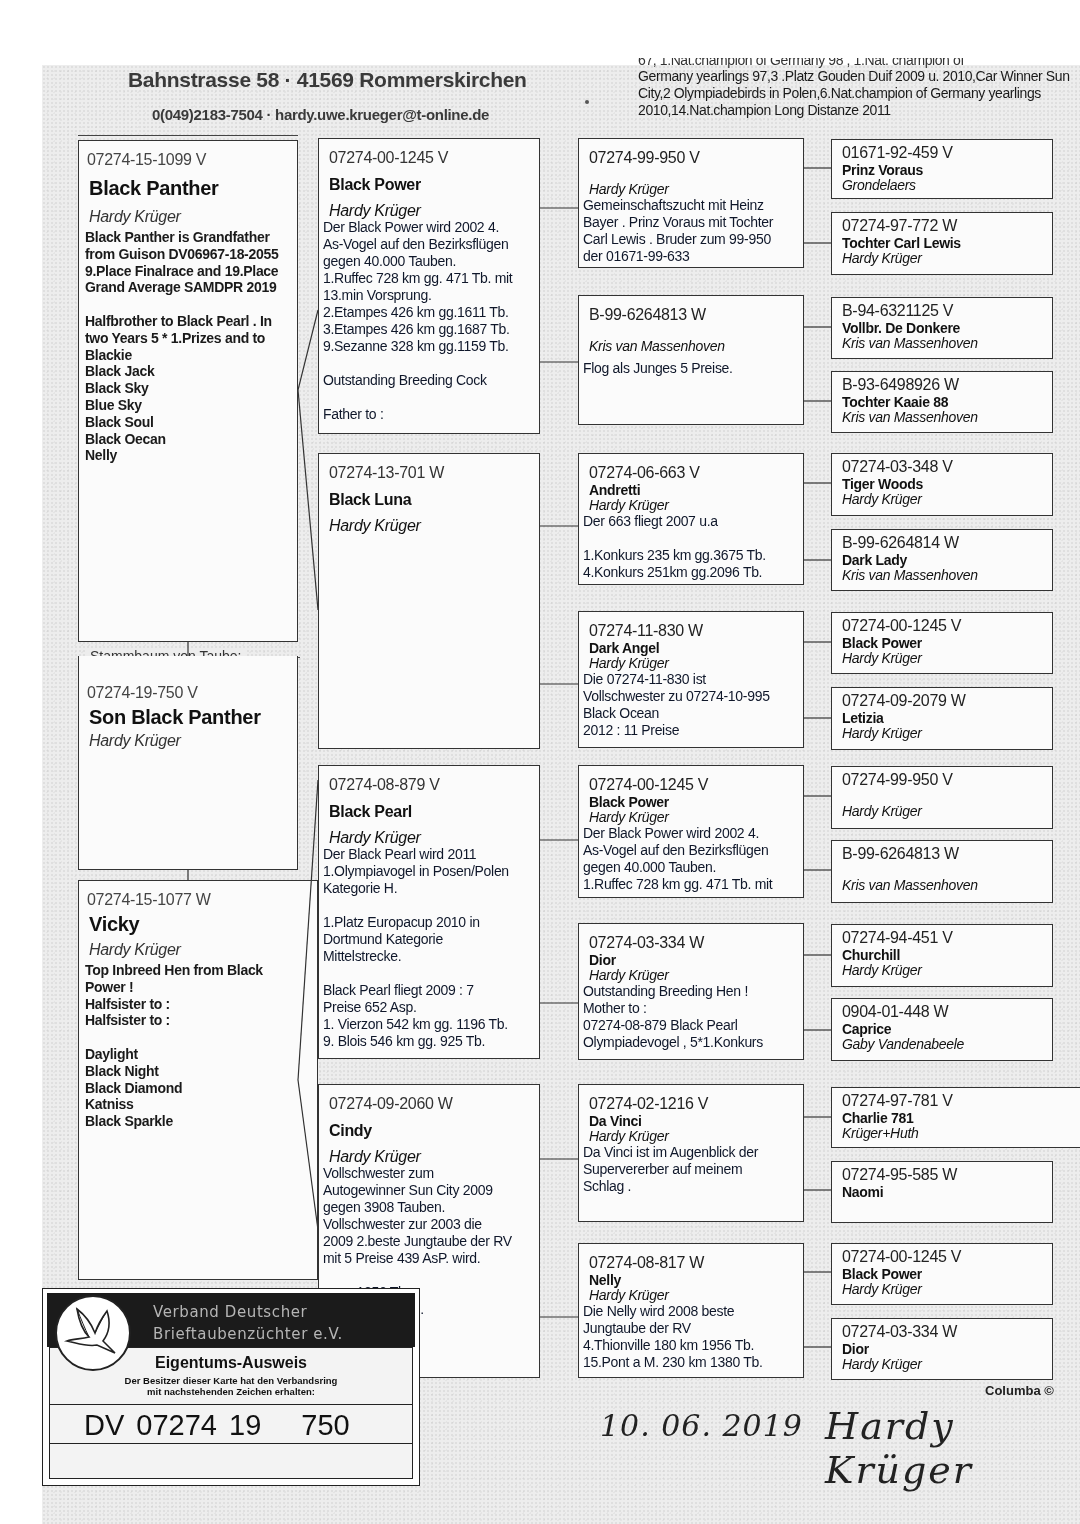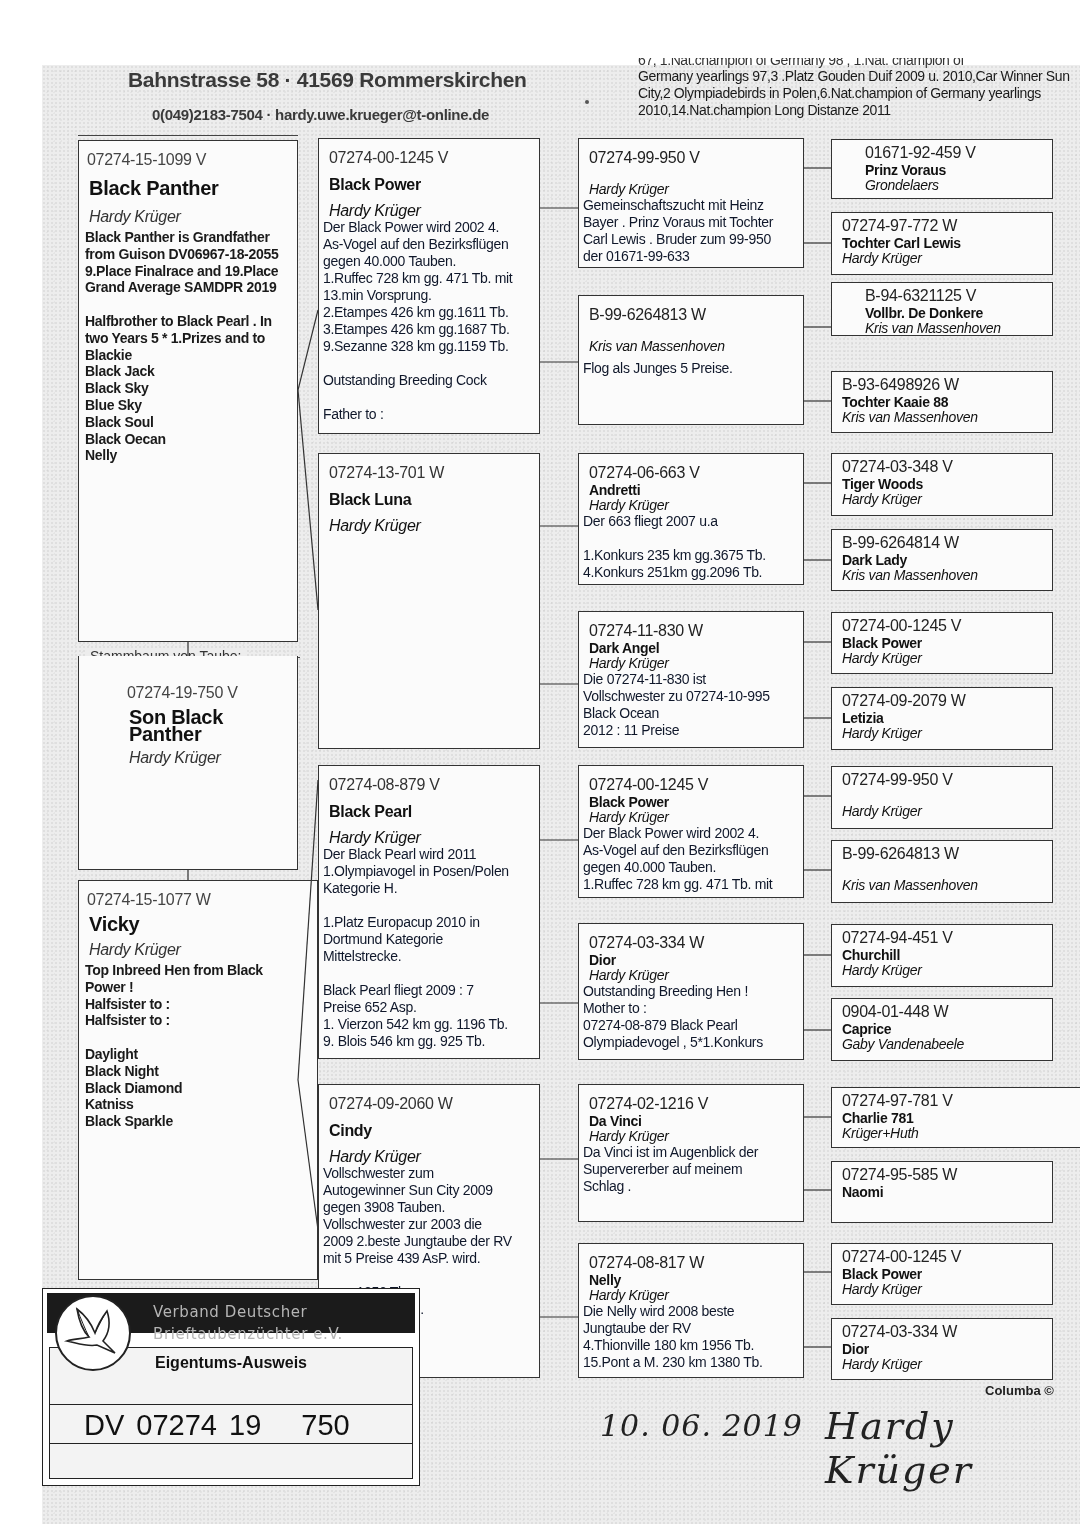--- a/index.html
+++ b/index.html
@@ -46,21 +46,21 @@
     .c4 .ring { margin: 4px 0 0 10px; font-size: 16px; }
     .c4 .name { margin: 2px 0 0 10px; font-size: 14px; line-height: 15px; }
     .c4 .owner { margin: 0 0 0 10px; font-size: 14px; line-height: 15px; }
 
     .legend { position: absolute; left: 78px; top: 647px; width: 222px; height: 18px; font-size: 14px; color: #333; background: transparent; }
     .legend span { position: absolute; left: 8px; top: 1px; background: #ededed; padding: 0 4px; }
     .legend:before { content: ""; position: absolute; left: 0; right: 0; top: 10px; border-top: 1px solid #444; }
 
     
     .card { position: absolute; left: 42px; top: 1288px; width: 378px; height: 198px; background: #fff; border: 1px solid #222; }
-    .card-top { position: absolute; left: 4px; top: 4px; right: 4px; height: 40px; background: #1b1b1b; }
+    .card-top { position: absolute; left: 4px; top: 4px; right: 4px; height: 54px; background: #1b1b1b; }
     .card-org1, .card-org2 { position: absolute; left: 106px; color: #b5b5b5; font-size: 15px; letter-spacing: 0.6px; font-family: "DejaVu Sans", sans-serif; }
     .card-org1 { top: 10px; } .card-org2 { top: 32px; }
     .card-logo { position: absolute; left: 12px; top: 6px; width: 76px; height: 76px; border-radius: 50%; background: #fff; border: 2px solid #222; }
     .card-body { position: absolute; left: 6px; top: 58px; right: 6px; bottom: 6px; border: 1px solid #222; background: #f3f3f3; }
     .card-title { position: absolute; left: 0; right: 0; top: 6px; text-align: center; font-weight: bold; font-size: 16px; }
     .card-sub { position: absolute; left: 0; right: 0; top: 27px; text-align: center; font-size: 9.5px; line-height: 11px; font-weight: bold; white-space: pre-line; }
     .card-ring { position: absolute; left: 0; right: 0; top: 56px; height: 40px; border-top: 1px solid #222; border-bottom: 1px solid #222; font-size: 29px; padding-left: 34px; line-height: 40px; word-spacing: 4px; }
     .card-ring .gap { display: inline-block; width: 40px; }
     .card-pattern { position: absolute; left: 0; right: 0; top: 101px; height: 20px; background: #1b1b1b; color: #aaa; font-size: 15px; line-height: 20px; letter-spacing: 1px; overflow: hidden; white-space: nowrap; text-align: center; }
 
@@ -98,21 +98,21 @@
 Black Sky
 Blue Sky
 Black Soul
 Black Oecan
 Nelly</span>
 </div>
 
 <div class="legend">
     <span>Stammbaum von Taube:</span>
   </div>
-<div class="box c1" style="left:78px;top:656px;width:220px;height:214px;border-top:none;padding-left:40px;">
+<div class="box c1" style="left:78px;top:656px;width:220px;height:214px;border-top:none;">
   <span class="ring" style="margin-top:28px;">07274-19-750 V</span>
   <span class="name" style="margin-top:8px;">Son  Black Panther</span>
   <span class="owner" style="margin-top:6px;">Hardy Krüger</span>
 </div>
 
 <div class="box c1" style="left:78px;top:880px;width:240px;height:400px;">
   <span class="ring">07274-15-1077 W</span>
   <span class="name" style="margin-top:8px;">Vicky</span>
   <span class="owner" style="margin-top:8px;">Hardy Krüger</span>
   <span class="note">Top Inbreed Hen from Black
@@ -249,31 +249,31 @@
       <span class="name">Nelly</span>
       <span class="owner">Hardy Krüger</span>
       <span class="note">Die Nelly wird 2008 beste
 Jungtaube der RV
 4.Thionville 180 km 1956 Tb.
 15.Pont a M. 230 km 1380 Tb.</span>
     </div>
   </div>
 
 <div id="col4">
-    <div class="box c4" style="left: 831px; top: 139px; width: 222px; height: 60px; padding-left: 23px;">
+    <div class="box c4" style="left: 831px; top: 139px; width: 222px; height: 60px;">
       <span class="ring">01671-92-459 V</span>
       <span class="name">Prinz Voraus</span>
       <span class="owner">Grondelaers</span>
     </div>
     <div class="box c4" style="left: 831px; top: 212px; width: 222px; height: 63px;">
       <span class="ring">07274-97-772 W</span>
       <span class="name">Tochter Carl Lewis</span>
       <span class="owner">Hardy Krüger</span>
     </div>
-    <div class="box c4" style="left: 831px; top: 282px; width: 222px; height: 54px; padding-left: 23px;">
+    <div class="box c4" style="left: 831px; top: 297px; width: 222px; height: 62px;">
       <span class="ring">B-94-6321125 V</span>
       <span class="name">Vollbr.  De Donkere</span>
       <span class="owner">Kris van Massenhoven</span>
     </div>
     <div class="box c4" style="left: 831px; top: 371px; width: 222px; height: 62px;">
       <span class="ring">B-93-6498926 W</span>
       <span class="name">Tochter Kaaie 88</span>
       <span class="owner">Kris van Massenhoven</span>
     </div>
     <div class="box c4" style="left: 831px; top: 453px; width: 222px; height: 63px;">
@@ -373,20 +373,22 @@
     </g>
 </svg>
 
 <div class="card">
   <div class="card-top">
     <span class="card-org1">Verband Deutscher</span>
     <span class="card-org2">Brieftaubenzüchter e.V.</span>
   </div>
   <div class="card-body">
     <span class="card-title">Eigentums-Ausweis</span>
+    <span class="card-sub">Der Besitzer dieser Karte hat den Verbandsring
+mit nachstehenden Zeichen erhalten:</span>
     <div class="card-ring">
       <span>DV 07274 19</span><span class="gap"></span><span>750</span>
     </div>
   </div>
   <div class="card-logo">
     <svg width="72" height="72" viewBox="0 0 72 72">
       <path d="M10 44 C20 46 30 50 40 48 L58 56 L46 44 C52 36 54 26 50 14 C44 22 40 30 38 36 C34 26 28 18 20 12 C22 24 26 34 32 40 C24 42 16 42 10 44 Z" fill="#fff" stroke="#222" stroke-width="1.6"></path>
       <path d="M38 36 C42 28 46 20 50 14" stroke="#222" stroke-width="1" fill="none"></path>
       <path d="M32 40 C28 32 24 22 20 12" stroke="#222" stroke-width="1" fill="none"></path>
     </svg>

